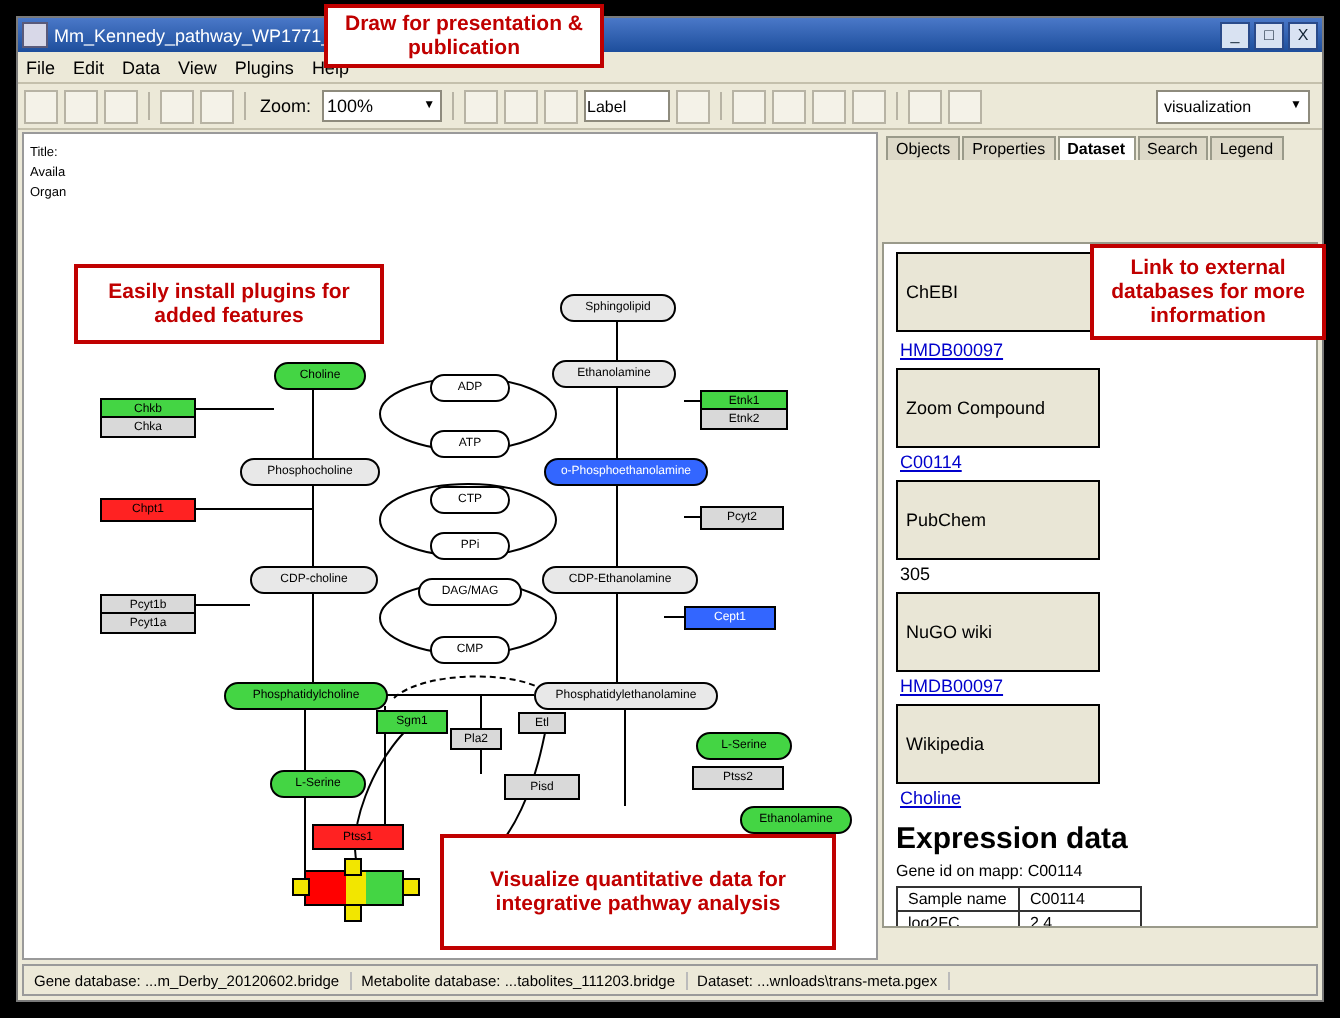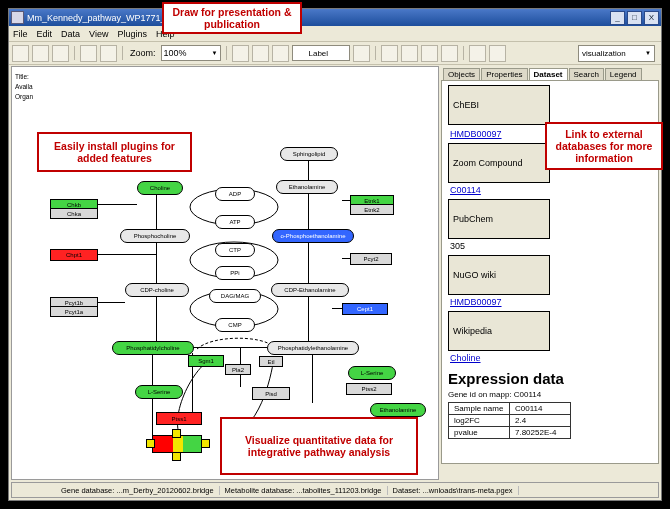--- a/index.html
+++ b/index.html
@@ -16,48 +16,48 @@
   
   .menubar{height:15px;background:#ece9d8;border-bottom:1px solid #c4c0ac;display:flex;align-items:center;padding-left:4px;gap:9px;font-size:9px;color:#000;}
 
   
   .toolbar{height:22px;background:#ece9d8;display:flex;align-items:center;padding:0 3px;gap:3px;border-bottom:1px solid #c4c0ac;}
   .tbtn{width:15px;height:15px;border:1px solid #b7b3a4;background:#f4f2e8;display:inline-block;}
   .sep{width:1px;height:14px;background:#b7b3a4;margin:0 2px;}
   .zoomlbl{font-size:9px;margin:0 2px;}
   .zoomsel{width:56px;height:14px;font-size:9px;border:1px solid #8e8b7d;background:#fff;display:flex;align-items:center;padding-left:2px;}
   .zoomsel .arr{margin-left:auto;font-size:6px;padding-right:2px;}
-  .lbl-ctrl{width:40px;height:14px;border:1px solid #8e8b7d;background:#fff;font-size:8px;display:flex;align-items:center;padding-left:16px;}
+  .lbl-ctrl{width:40px;height:14px;border:1px solid #8e8b7d;background:#fff;font-size:8px;display:flex;align-items:center;padding-left:1px;}
   .viz-sel{width:72px;height:15px;border:1px solid #8e8b7d;background:#fff;font-size:8px;display:flex;align-items:center;padding-left:3px;margin-left:auto;margin-right:3px;}
   .viz-sel .arr{margin-left:auto;font-size:6px;padding-right:3px;}
 
   
   .body{position:absolute;left:0;right:0;top:55px;bottom:18px;display:flex;}
   .canvaswrap{position:relative;flex:1;background:#fff;border:1px solid #9a9a9a;margin:2px;overflow:hidden;}
-  .side{width:218px;background:#ece9d8;margin:2px 2px 18px 0;display:flex;flex-direction:column;}
+  .side{width:218px;background:#ece9d8;margin:2px 2px 18px 0;display:flex;flex-direction:column;gap:41px;}
 
   .tabs{display:flex;height:14px;font-size:8px;align-items:flex-end;padding-left:2px;}
   .tab{border:1px solid #9a9a8a;border-bottom:none;background:#ddd9c8;padding:1px 4px;margin-right:1px;}
   .tab.active{background:#fff;font-weight:bold;}
   .sidebody{flex:1;background:#fff;border:1px solid #9a9a8a;overflow:hidden;position:relative;font-size:9px;}
 
   .dbbox{margin:4px 6px 0 6px;}
   .dbhdr{border:1px solid #000;background:#e9e6d6;font-weight:normal;font-size:9px;padding:14px 4px;display:inline-block;min-width:92px;}
   .dblink{color:#0000cc;text-decoration:underline;font-size:9px;margin:2px 0 0 2px;display:block;}
   .dbtext{font-size:9px;margin:2px 0 0 2px;display:block;}
   .exprhdr{font-weight:bold;font-size:15px;margin:7px 0 3px 6px;}
   .geneid{font-size:8px;margin-left:6px;}
   table.expr{border-collapse:collapse;margin:3px 0 0 6px;font-size:8px;}
   table.expr td{border:1px solid #333;padding:1px 5px;min-width:50px;}
 
   
   .leftlbl{position:absolute;font-size:6.5px;color:#000;}
 
   
-  .status{position:absolute;left:2px;right:2px;bottom:2px;height:14px;border:1px solid #9a9a9a;background:#ece9d8;display:flex;align-items:center;font-size:7.5px;padding-left:44px;}
+  .status{position:absolute;left:2px;right:2px;bottom:2px;height:14px;border:1px solid #9a9a9a;background:#ece9d8;display:flex;align-items:center;font-size:7.5px;}
   .status div{padding:0 5px;border-right:1px solid #bbb;white-space:nowrap;}
 
   
   .node{position:absolute;border:1px solid #000;font-size:6px;display:flex;align-items:center;justify-content:center;text-align:center;line-height:1;}
   .gene{background:#d9d9d9;border-radius:0;}
   .green{background:#44d544;}
   .red{background:#ff2222;}
   .blue{background:#3366ff;}
   .metab{background:#e8e8e8;border-radius:9px;}
   .metab-g{background:#44d544;border-radius:9px;}

